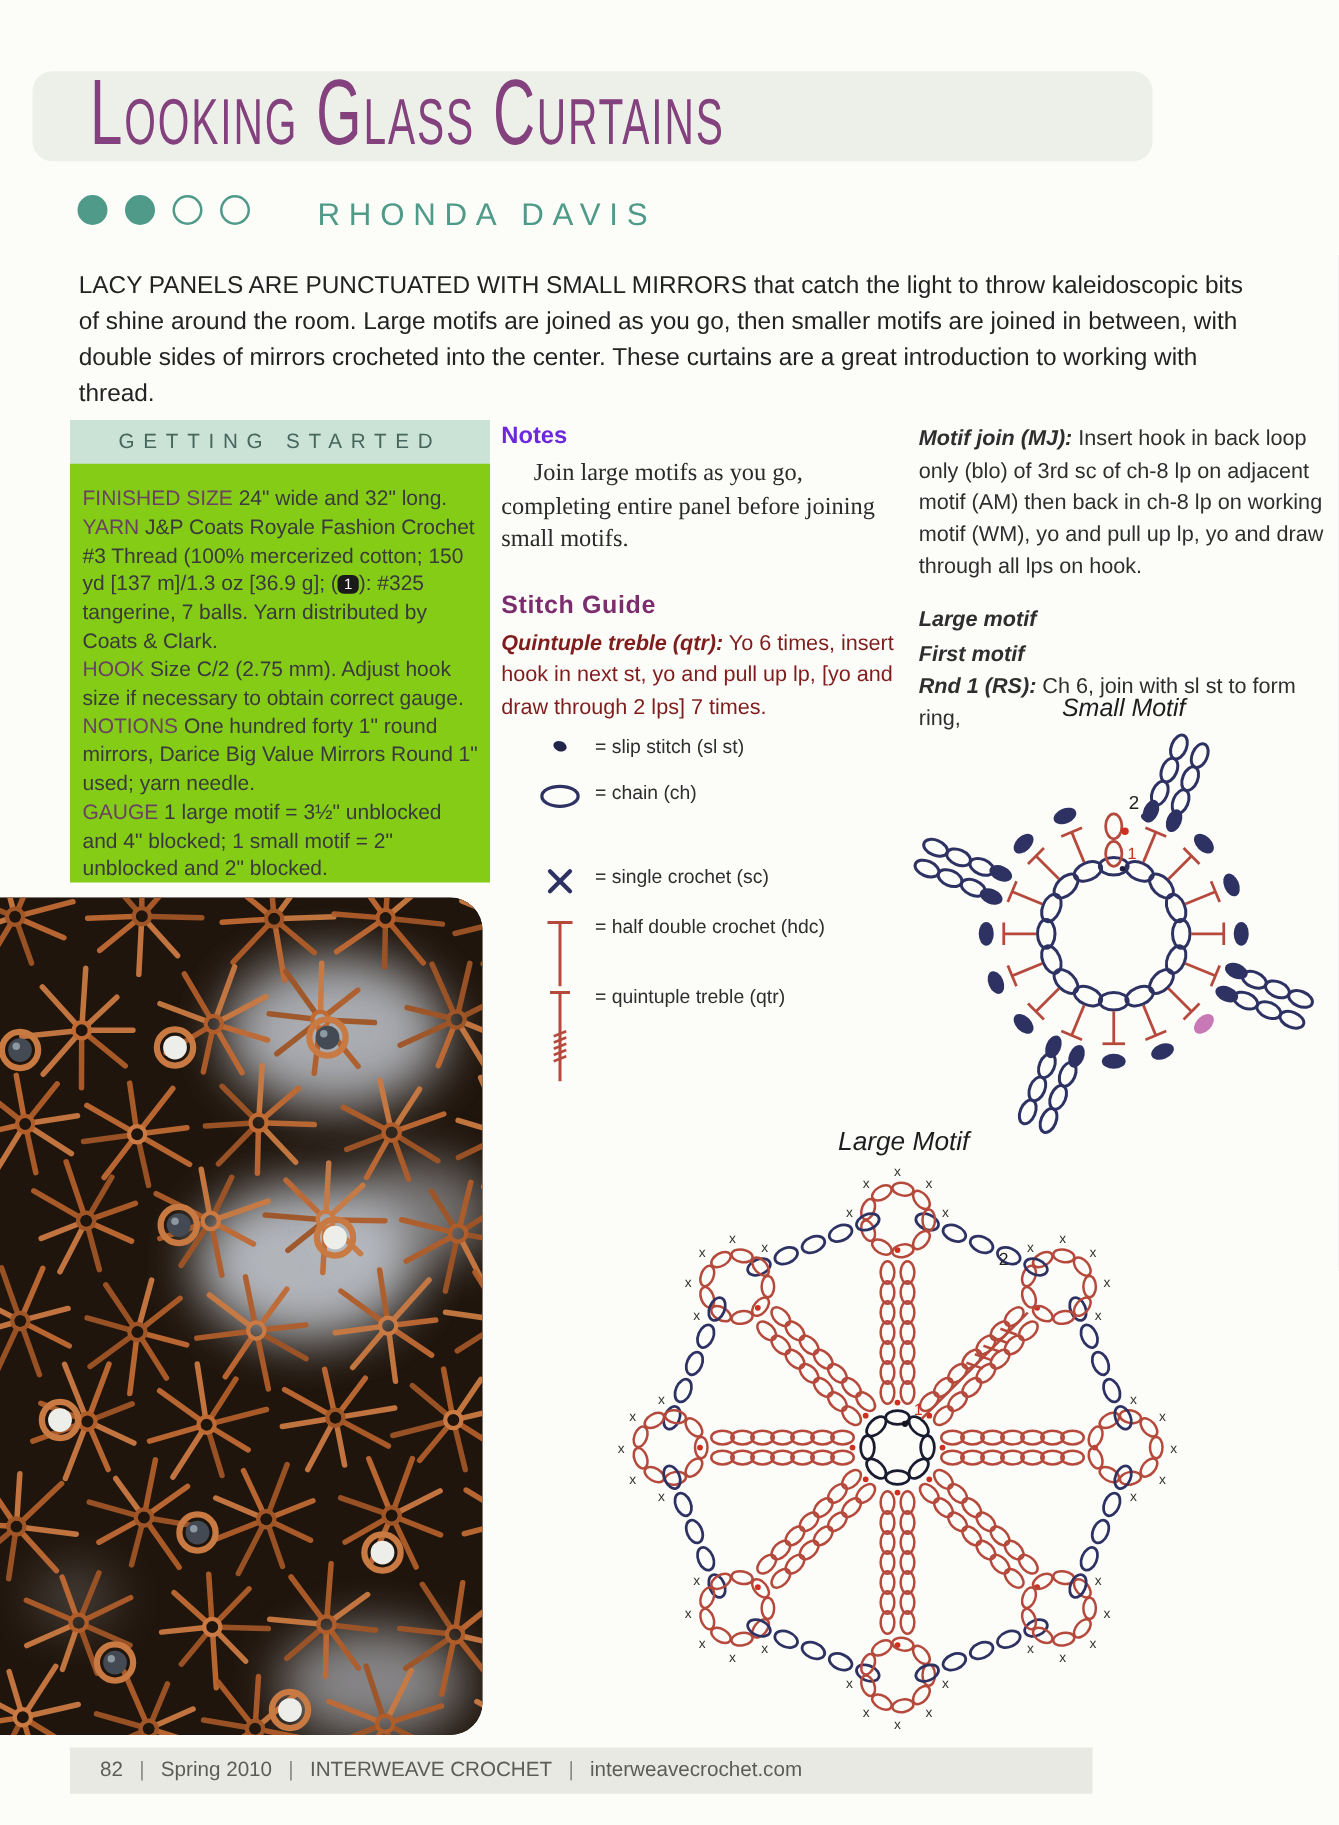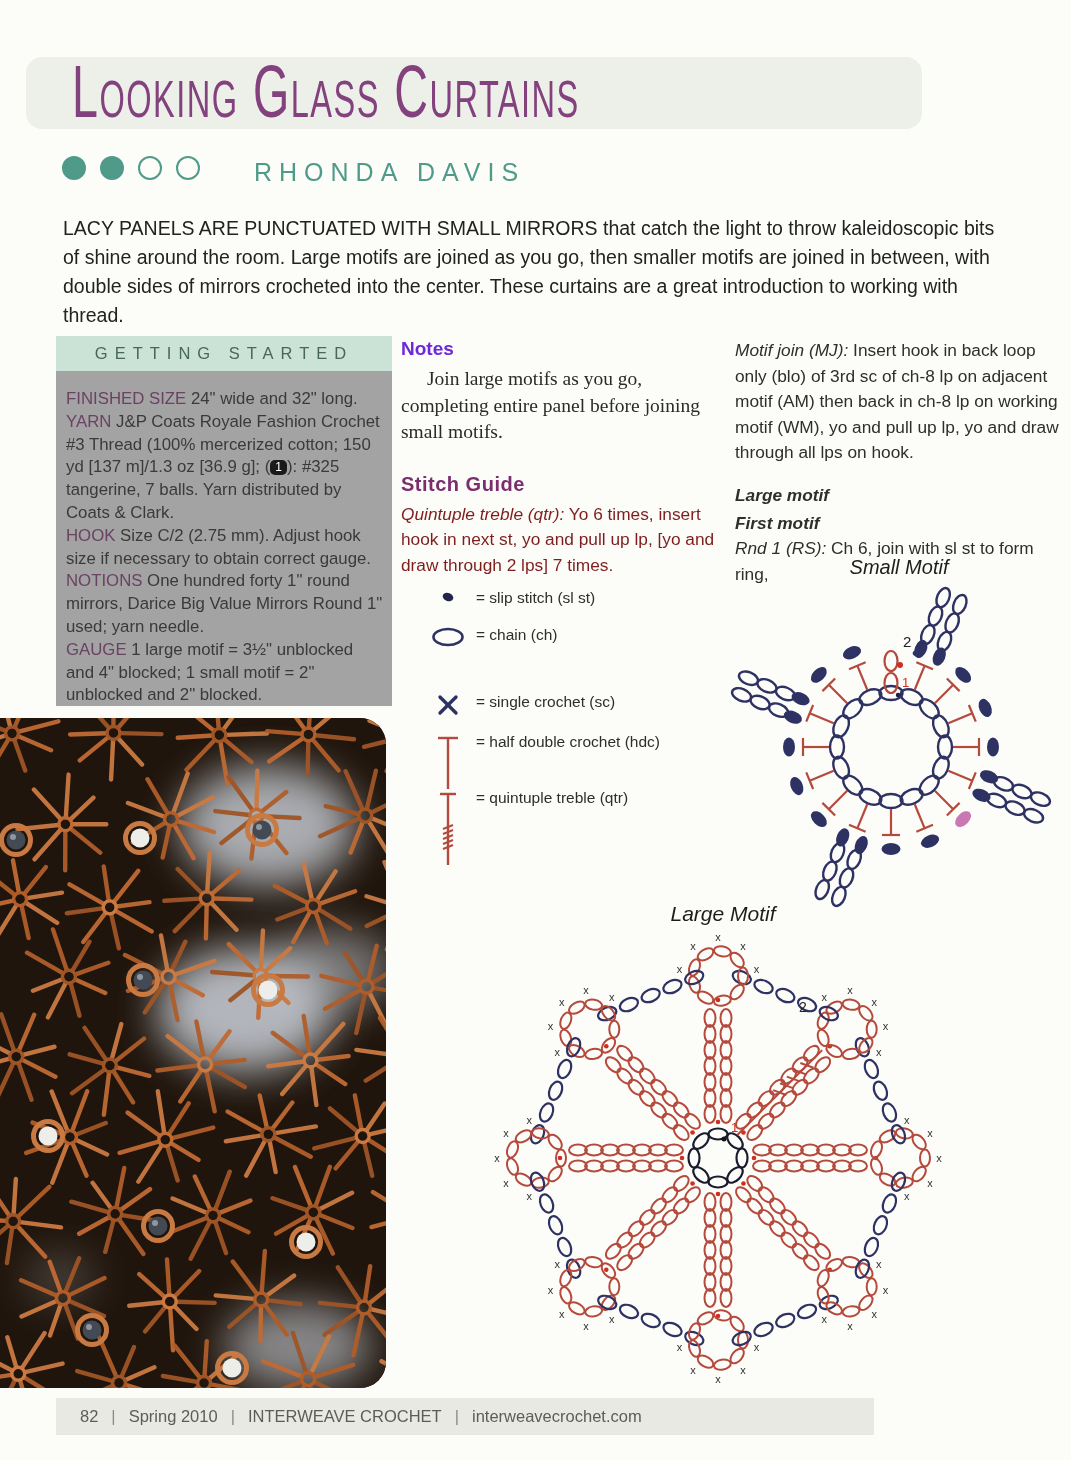--- a/index.html
+++ b/index.html
@@ -13,36 +13,36 @@
       font-variant:small-caps;font-size:63px;line-height:63px;letter-spacing:2px;
       transform:scale(.74,1.18);transform-origin:0 0;white-space:nowrap;}
   .dots{position:absolute;left:62px;top:156px;display:flex;gap:14px;}
   .dot{width:24px;height:24px;border-radius:50%;box-sizing:border-box;border:2.5px solid var(--teal,#4f9a88);}
   .dot.filled{background:var(--teal,#4f9a88);}
   .author{position:absolute;left:254px;top:158px;font-size:25px;letter-spacing:7px;color:var(--teal,#4f9a88);}
 
   .intro{position:absolute;left:63px;top:214px;width:950px;font-size:19.5px;line-height:29px;color:#222;font-weight:500;margin:0;}
 
   
-  .gs-panel{position:absolute;left:56px;top:336px;width:336px;height:370px;background:#a3a3a3;}
+  .gs-panel{position:absolute;left:56px;top:336px;width:336px;height:370px;background:#84cc16;}
   .gs-band{height:35px;background:var(--mint,#cbe3d7);display:flex;align-items:center;justify-content:center;
       letter-spacing:7px;font-size:16.5px;color:#47665c;}
   .gs-body{padding:17px 8px 0 10px;font-size:16.8px;line-height:22.8px;color:#3a3a3a;}
   .gs-body p{margin:0;}
   .gs-label{color:var(--plum,#6a4263);}
   .yw{display:inline-block;background:#1a1a1a;color:#fff;border-radius:5px;font-size:12px;line-height:15px;
       padding:0 5px;vertical-align:1px;}
 
   
   .col2{position:absolute;left:401px;top:338px;width:318px;}
   .notes-h{margin:0;font-size:19px;font-weight:700;color:#6d28d9;}
   .notes-p{font-family:"Liberation Serif",serif;font-size:19.5px;line-height:26.5px;color:#2a2a2a;margin:6px 0 12px;text-indent:26px;}
   .sg-h{margin:27px 0 0;font-size:20px;font-weight:700;color:var(--purple_heading,#7b2d6e);letter-spacing:.5px;}
   .sg-p{font-size:17.3px;line-height:25.5px;margin:6px 0 0;color:#7f1d1d;}
-  .bi{font-weight:400;font-style:italic;}
+  .bi{font-weight:700;font-style:italic;}
 
   .legend{position:absolute;left:420px;top:585px;width:300px;height:290px;}
   .leg-row{position:absolute;left:0;display:flex;align-items:flex-start;}
   .leg-sym{width:56px;display:flex;justify-content:center;}
   .leg-label{font-size:15.5px;color:#2e2e2e;}
 
   
   .col3{position:absolute;left:735px;top:338px;width:328px;font-size:17.3px;line-height:25.6px;color:#2e2e2e;}
   .col3 p{margin:0;}
   .h-large{margin-top:17px !important;font-weight:700;font-style:italic;}

